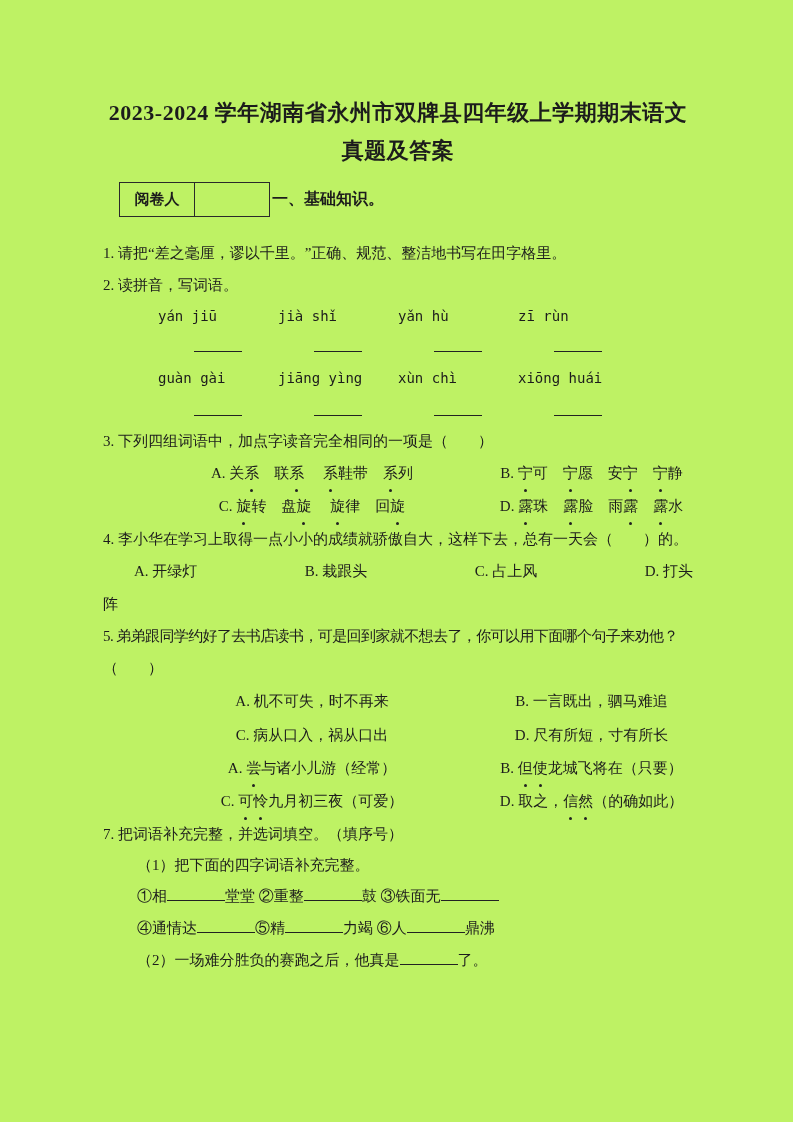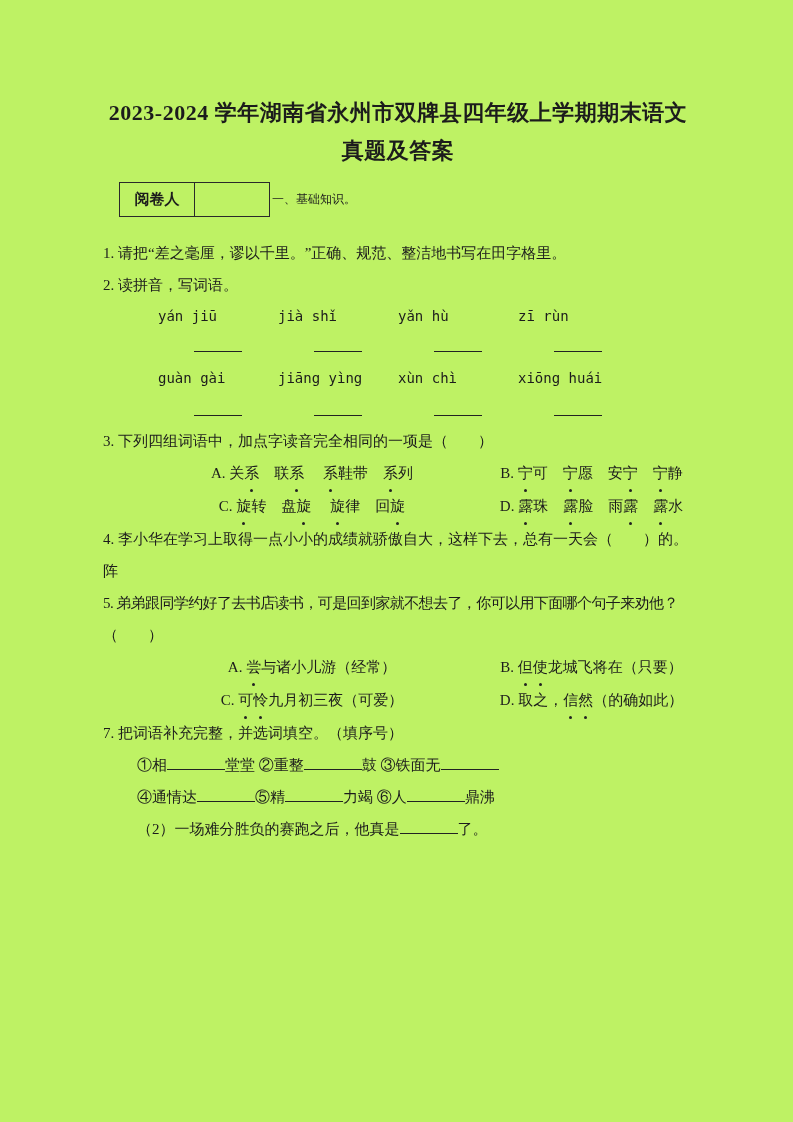--- a/index.html
+++ b/index.html
@@ -35,22 +35,22 @@
   table.score-table td{
     border:1.5px solid #2a2a2a;
     width:74px;
     height:33px;
     text-align:center;
     font-size:15px;
     font-weight:bold;
     padding:0;
   }
   .section-heading{
-    font-weight:normal;
-    font-size:12px;
+    font-weight:bold;
+    font-size:16px;
     margin-left:2px;
     white-space:nowrap;
   }
   p.q{margin:0;line-height:32px;}
   .tight{letter-spacing:-0.6px;}
   .py-row{
     display:grid;
     grid-template-columns:repeat(4,1fr);
     width:480px;
     margin-left:55px;
@@ -162,30 +162,43 @@
 
   <p class="q" style="margin-top:8px;">3. 下列四组词语中，加点字读音完全相同的一项是（　　）</p>
   <div class="opt-grid">
     <div class="opt">A. 关<span class="dot-char">系</span>　联<span class="dot-char">系</span>　 <span class="dot-char">系</span>鞋带　<span class="dot-char">系</span>列</div>
     <div class="opt">B. <span class="dot-char">宁</span>可　<span class="dot-char">宁</span>愿　安<span class="dot-char">宁</span>　<span class="dot-char">宁</span>静</div>
     <div class="opt">C. <span class="dot-char">旋</span>转　盘<span class="dot-char">旋</span>　 <span class="dot-char">旋</span>律　回<span class="dot-char">旋</span></div>
     <div class="opt">D. <span class="dot-char">露</span>珠　<span class="dot-char">露</span>脸　雨<span class="dot-char">露</span>　<span class="dot-char">露</span>水</div>
   </div>
 
   <p class="q">4. 李小华在学习上取得一点小小的成绩就骄傲自大，这样下去，总有一天会（　　）的。</p>
+  <div class="q4-opts">
+    <span>A. 开绿灯</span>
+    <span>B. 栽跟头</span>
+    <span>C. 占上风</span>
+    <span>D. 打头</span>
+  </div>
   <p class="q">阵</p>
 
   <p class="q tight">5. 弟弟跟同学约好了去书店读书，可是回到家就不想去了，你可以用下面哪个句子来劝他？</p>
   <p class="q">（　　）</p>
+  <div class="opt-grid">
+    <div class="opt" style="line-height:34px;">A. 机不可失，时不再来</div>
+    <div class="opt" style="line-height:34px;">B. 一言既出，驷马难追</div>
+    <div class="opt" style="line-height:34px;">C. 病从口入，祸从口出</div>
+    <div class="opt" style="line-height:34px;">D. 尺有所短，寸有所长</div>
+  </div>
 
   <div class="opt-grid">
     <div class="opt">A. <span class="dot-char">尝</span>与诸小儿游（经常）</div>
     <div class="opt">B. <span class="dot-char">但</span><span class="dot-char">使</span>龙城飞将在（只要）</div>
     <div class="opt">C. <span class="dot-char">可</span><span class="dot-char">怜</span>九月初三夜（可爱）</div>
     <div class="opt">D. 取之，<span class="dot-char">信</span><span class="dot-char">然</span>（的确如此）</div>
   </div>
 
   <p class="q">7. 把词语补充完整，并选词填空。（填序号）</p>
+  <p class="sub sub1">（1）把下面的四字词语补充完整。</p>
   <p class="sub">①相<span class="blank"></span>堂堂 ②重整<span class="blank"></span>鼓 ③铁面无<span class="blank"></span></p>
   <p class="sub">④通情达<span class="blank"></span>⑤精<span class="blank"></span>力竭 ⑥人<span class="blank"></span>鼎沸</p>
   <p class="sub">（2）一场难分胜负的赛跑之后，他真是<span class="blank"></span>了。</p>
 
 </div>
 
 </body></html>

